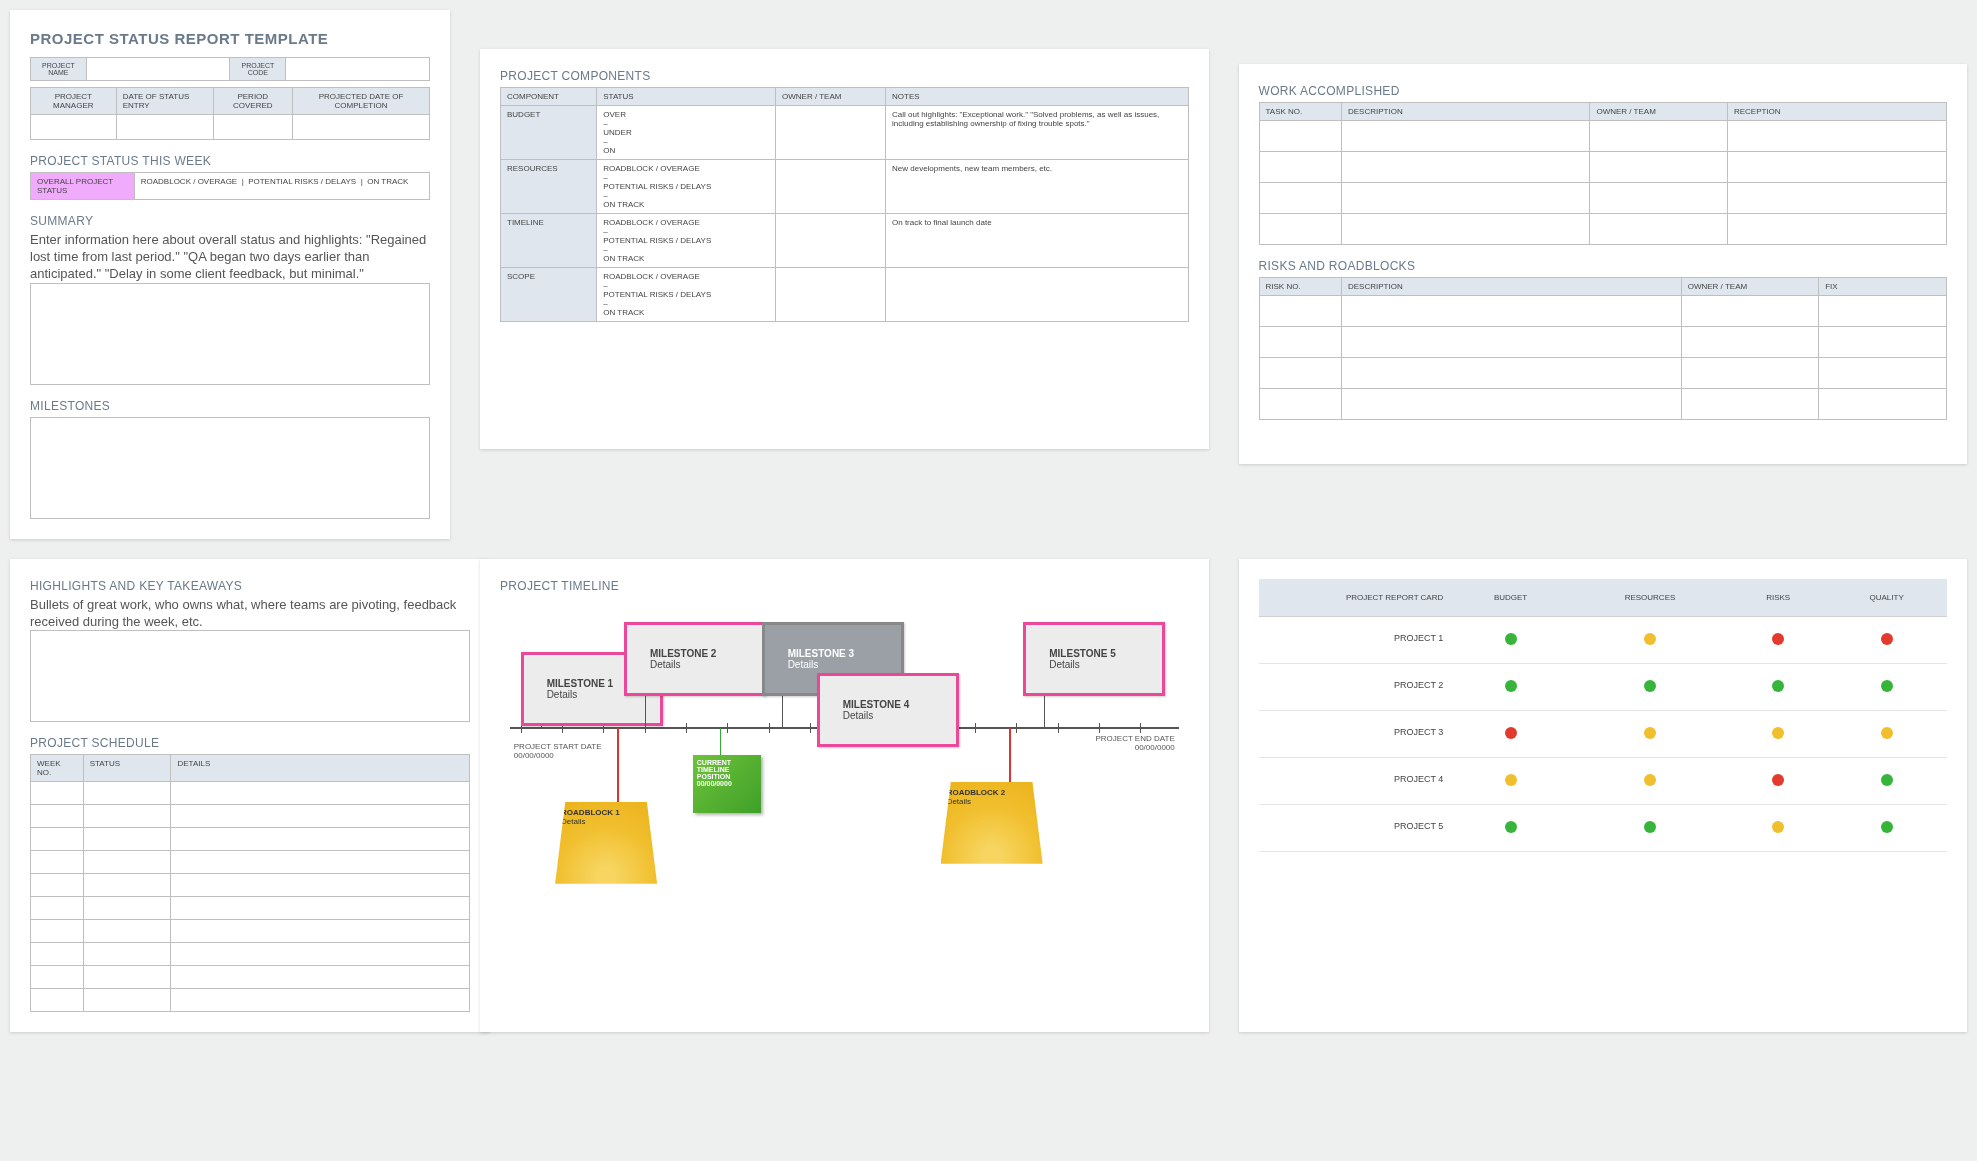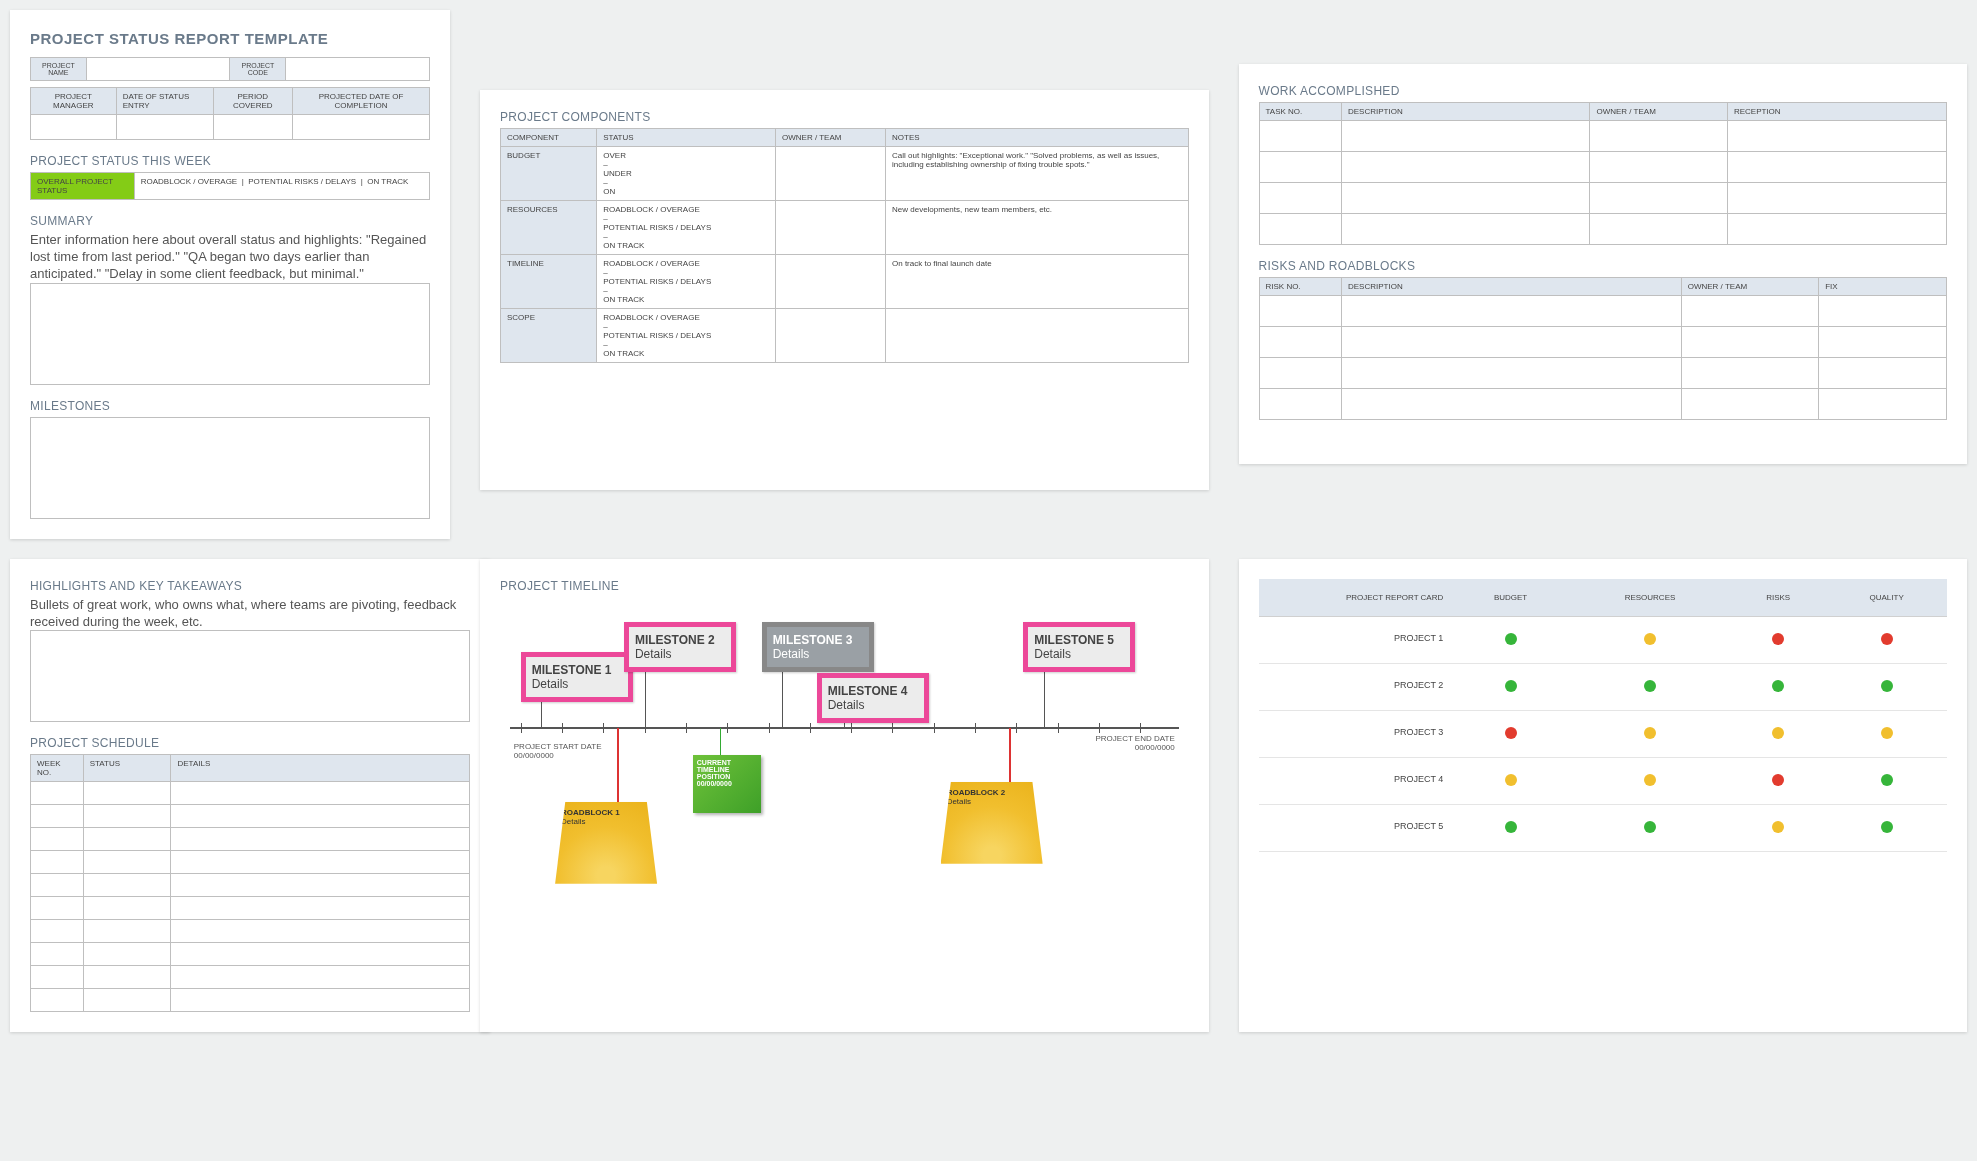--- a/index.html
+++ b/index.html
@@ -1,38 +1,38 @@
 <!DOCTYPE html>
 <html><head>
 <meta charset="utf-8">
 <style>
 html,body{margin:0;padding:0;background:#eef0f0;font-family:Arial,Helvetica,sans-serif;color:#444}
 .wrap{padding:10px;display:grid;grid-template-columns:440px 1fr 1fr;grid-template-rows:auto auto;gap:20px 30px}
 .page{background:#fff;box-shadow:0 1px 3px rgba(0,0,0,.15);padding:20px;position:relative}
 .p1{grid-column:1;grid-row:1}
-.p2{grid-column:2;grid-row:1;margin-top:80px;height:360px}
+.p2{grid-column:2;grid-row:1;margin-top:39px;height:360px}
 .p3{grid-column:3;grid-row:1;margin-top:54px;height:360px}
 .p4{grid-column:1;grid-row:2;width:440px}
 .p5{grid-column:2;grid-row:2}
 .p6{grid-column:3;grid-row:2}
 h1{font-size:15px;font-weight:bold;letter-spacing:.5px;margin:0 0 10px;color:#6a7a8a}
 h2{font-size:12px;font-weight:normal;letter-spacing:.3px;margin:14px 0 4px;color:#6a7a8a}
 .mini{font-size:13px;color:#555;line-height:1.3}
 table{border-collapse:collapse;width:100%;font-size:8px}
 th,td{border:1px solid #bfbfbf;padding:4px 6px;text-align:left;vertical-align:top}
 th{background:#dfe6ee;font-weight:normal;font-size:8px}
 .lbl{background:#dfe6ee;font-size:7px;text-align:center;width:14%}
 .box{border:1px solid #bfbfbf;height:100px}
 .statusrow td{font-size:8px}
-.statusrow .hdr{background:#84cc16}
+.statusrow .hdr{background:#f0abfc}
 
 .tl{position:relative;height:280px}
 .axis{position:absolute;top:130px;left:10px;right:10px;height:2px;background:#555}
 .tick{position:absolute;top:126px;width:1px;height:10px;background:#555}
-.mstone{position:absolute;width:90px;font-size:12px;background:#ececec;border:5px solid #ec4899;padding:6px;box-shadow:1px 1px 2px rgba(0,0,0,.2)}
+.mstone{position:absolute;width:90px;font-size:10px;background:#ececec;border:3px solid #ec4899;padding:23px;box-shadow:1px 1px 2px rgba(0,0,0,.2)}
 .mstone.dark{background:#9aa0a5;color:#fff;border-color:#888}
 .stem{position:absolute;width:1px;background:#555}
 .redstem{position:absolute;width:2px;background:#d33}
 .green{position:absolute;width:1px;background:#3a3}
 .note{position:absolute;width:60px;height:50px;background:linear-gradient(135deg,#6fc23a,#3ea028);color:#fff;font-size:7px;padding:4px;box-shadow:2px 2px 3px rgba(0,0,0,.3)}
 .road{position:absolute;width:90px;height:70px;background:radial-gradient(circle at 50% 90%,#f7d560 10%,#f1bf2e 55%,#eab21a);color:#333;font-size:8px;padding:6px;box-shadow:2px 2px 4px rgba(0,0,0,.3);clip-path:polygon(10% 0,90% 0,100% 100%,0 100%)}
 .caplab{position:absolute;font-size:8px;color:#555;line-height:1.2}
 
 .rc{border-collapse:collapse;width:100%;font-size:9px}
 .rc th{background:#dfe6ee;padding:14px 8px;font-size:8px;text-align:center;border:none;border-bottom:1px solid #d0d0d0}

